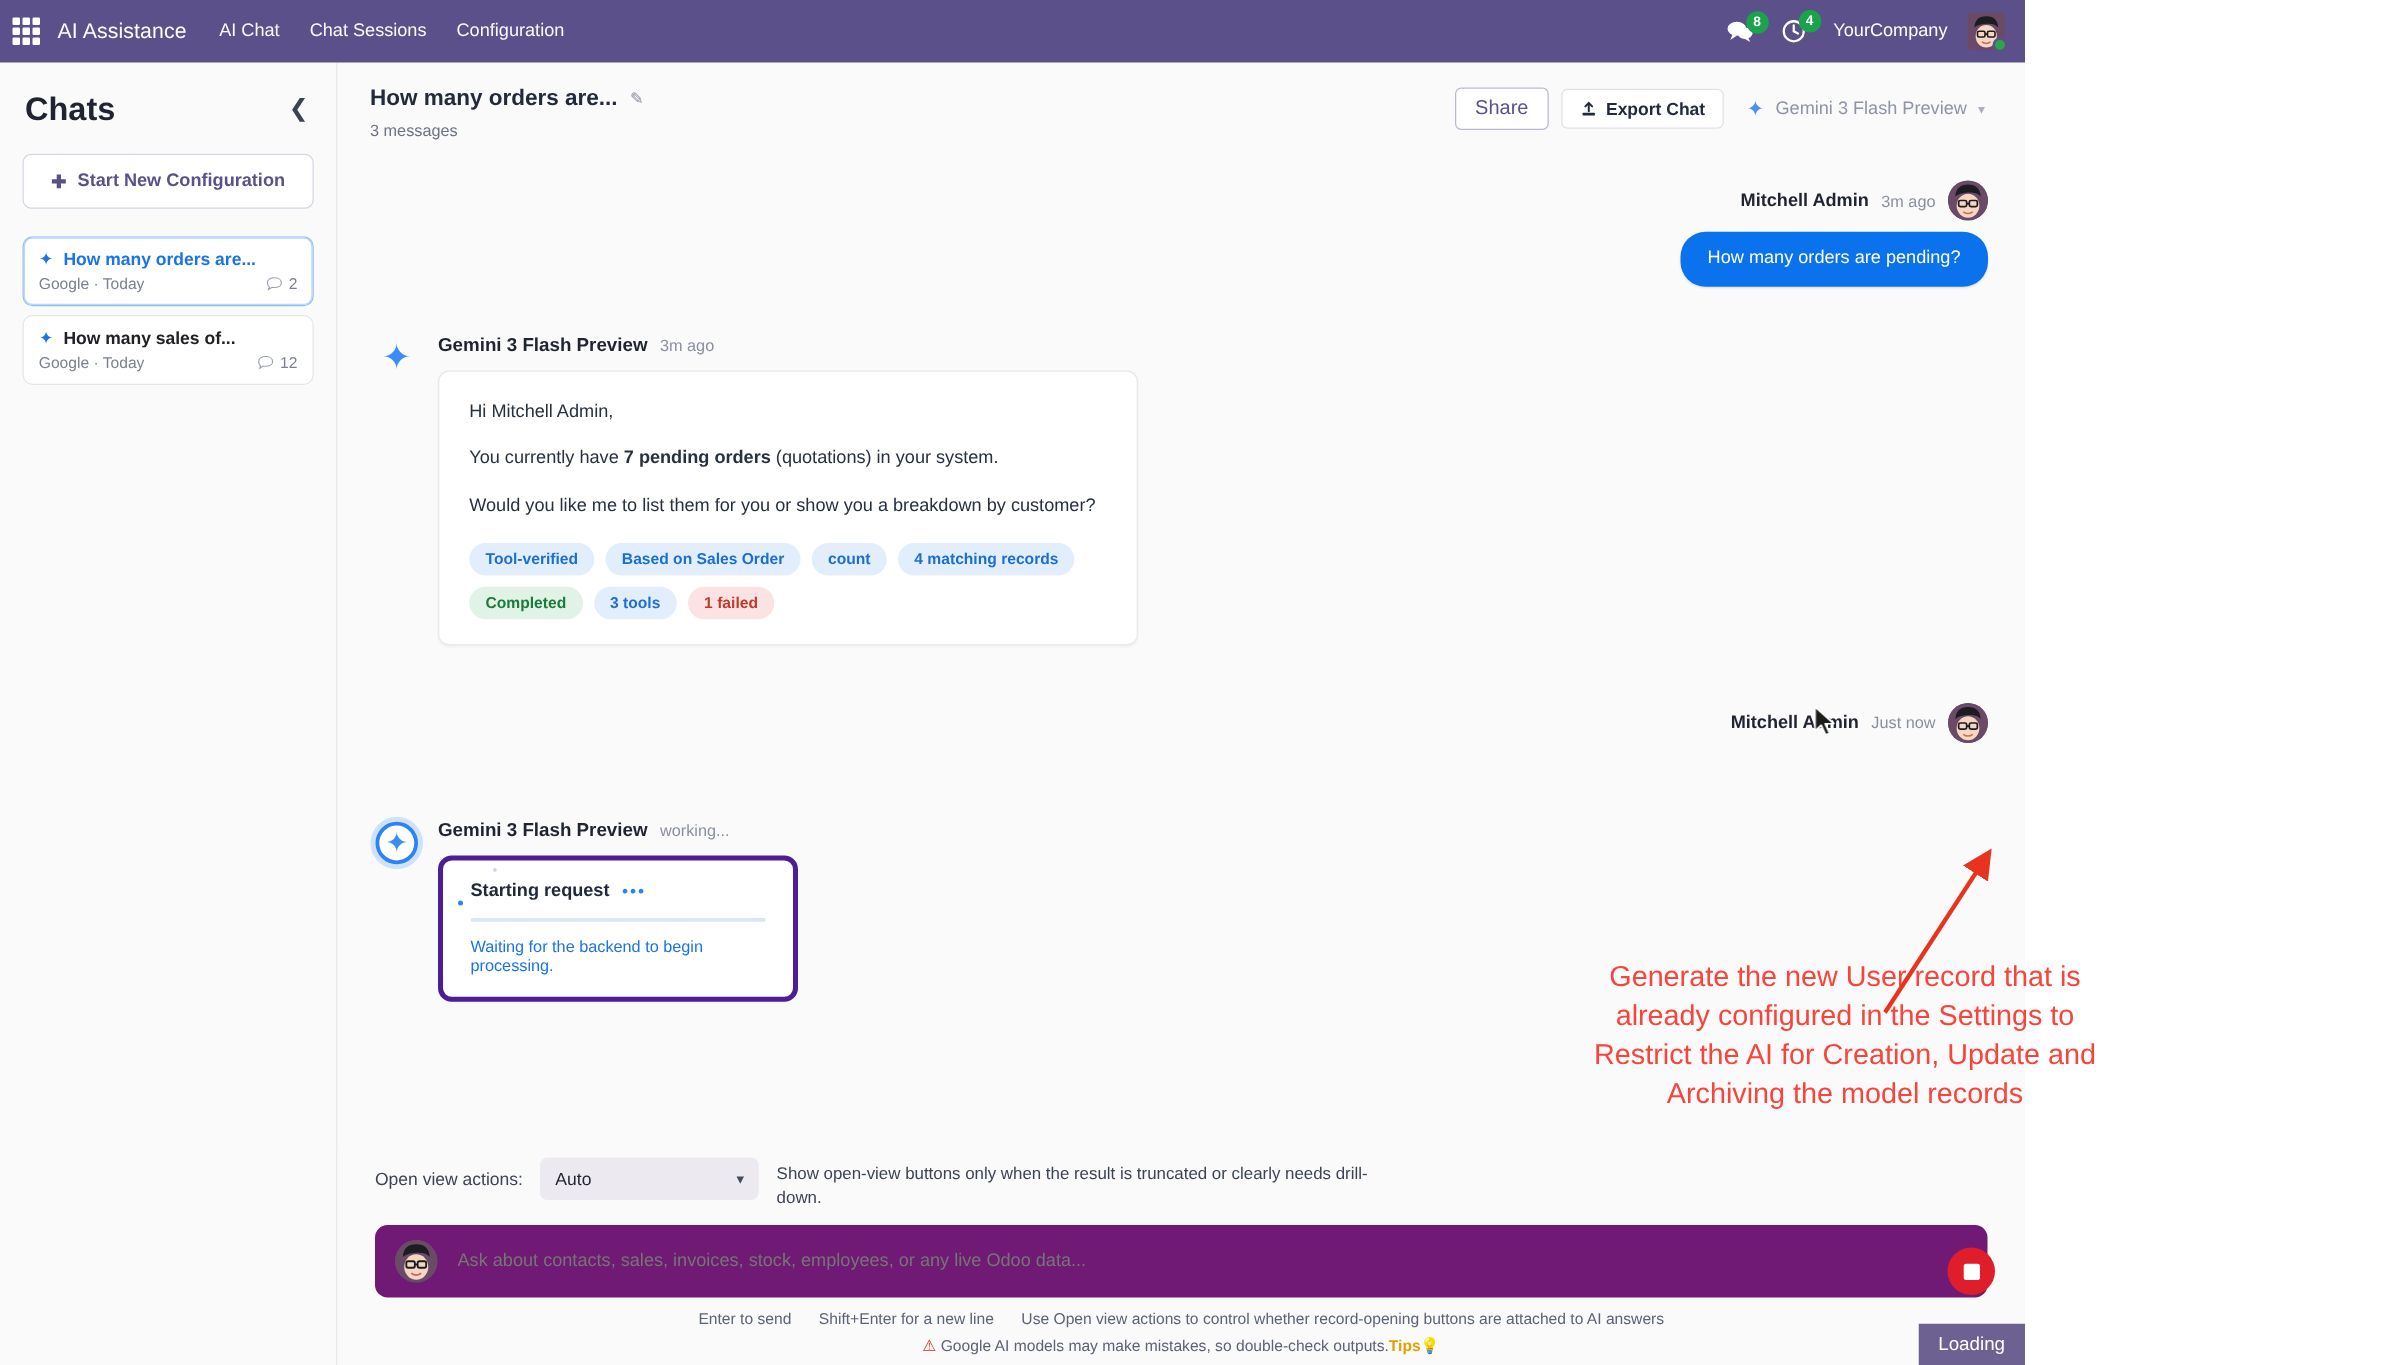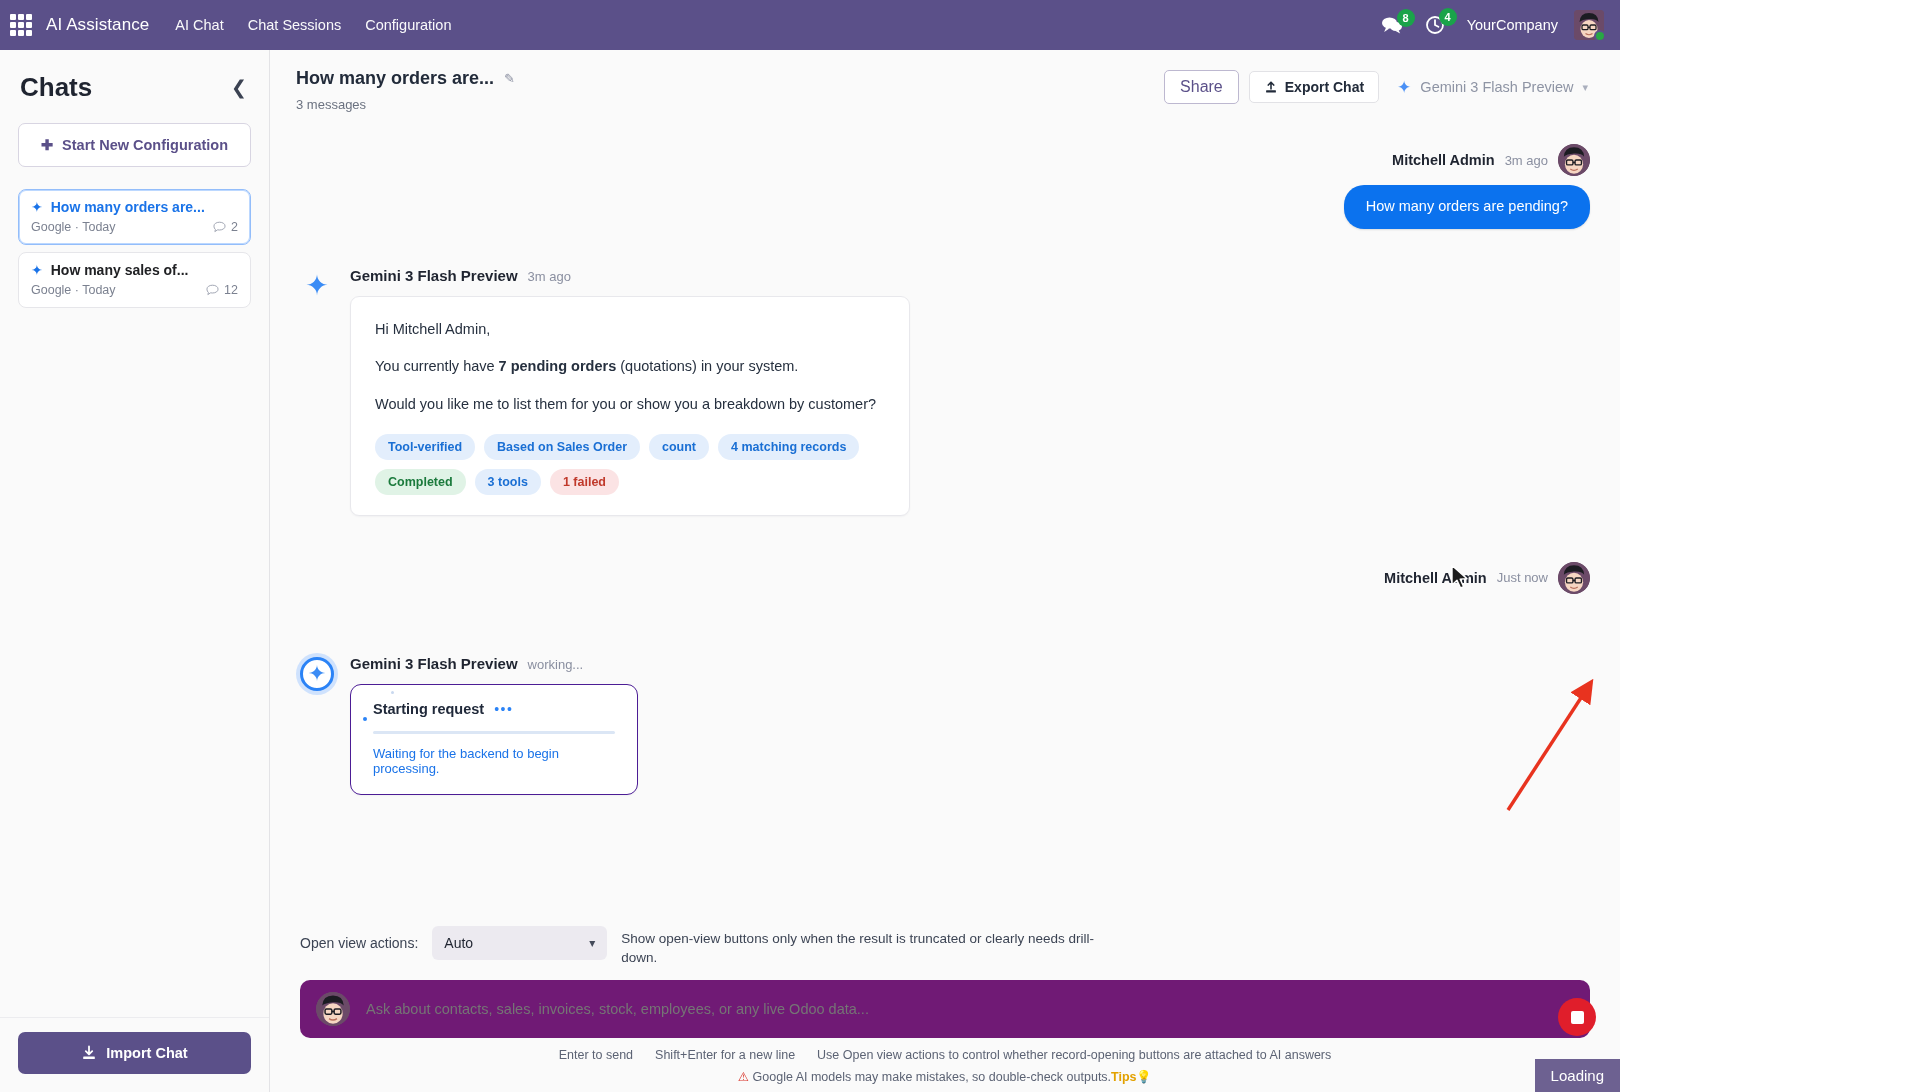--- a/index.html
+++ b/index.html
@@ -127,21 +127,21 @@
   .chips { display: flex; flex-wrap: wrap; gap: 9px; }
   .chip {
     font-size: 12.5px; font-weight: 700; padding: 6px 13px; border-radius: 999px;
     background: #e3eefc; color: #1a6fd4; white-space: nowrap;
   }
   .chip.green { background: #e0f3e6; color: #1b7a3c; }
   .chip.red { background: #fbe3e4; color: #c0392b; }
 
   
   .card-work {
-    border: 1px solid #4c1d95; background: #fff; border-radius: 11px; padding: 16px 22px 18px 22px;
+    border: 4px solid #4c1d95; background: #fff; border-radius: 11px; padding: 16px 22px 18px 22px;
     max-width: 288px; box-shadow: 0 1px 2px rgba(16,24,40,.04); position: relative;
   }
   .work-row { display: flex; align-items: center; gap: 10px; }
   .work-dot { width: 4px; height: 4px; border-radius: 50%; background: #2b83f6; position:absolute; left: 12px; top: 32px; }
   .work-dot-top { width: 3px; height: 3px; border-radius: 50%; background: #c8d8ef; position:absolute; left: 40px; top: 6px; }
   .work-title { font-size: 14.5px; font-weight: 700; color: #20293a; }
   .work-ell { color: #2b83f6; font-size: 14px; letter-spacing: 1.5px; line-height: 1; }
   .work-bar { height: 3px; border-radius: 3px; background: #dbe6f5; margin: 14px 0 12px 0; }
   .work-note { font-size: 13px; color: #1a73e8; }
 
@@ -283,29 +283,20 @@
             <span class="conv-count">
               <svg width="13" height="13" viewBox="0 0 14 14">
                   <path d="M1 5.5C1 3 3.6 1.3 7 1.3s6 1.7 6 4.2-2.6 4.2-6 4.2c-.7 0-1.4-.07-2-.2L2 11.4l.6-2.2C1.6 8.3 1 7 1 5.5Z" fill="none" stroke="#9aa0ae" stroke-width="1"></path>
                 </svg>
               <span>12</span>
             </span>
           </div>
         </div>
       </div>
 
-      <div class="sb-foot">
-        <div class="import-btn">
-          <svg width="16" height="16" viewBox="0 0 16 16">
-              <path d="M8 1.5v7.2M8 9.4 4.8 6.2M8 9.4l3.2-3.2" stroke="#fff" stroke-width="1.8" fill="none" stroke-linecap="round"></path>
-              <rect x="2.2" y="11.4" width="11.6" height="2.6" rx="0.6" fill="#fff"></rect>
-            </svg>
-          <span>Import Chat</span>
-        </div>
-      </div>
     </div>
 
     <div class="main">
 
       <div class="chat-head">
         <div class="ch-left">
           <div class="ch-title-row">
             <span class="ch-title">How many orders are...</span>
             <span class="pencil">✎</span>
           </div>
@@ -451,20 +442,21 @@
             <span class="warn">⚠</span>
             <span>Google AI models may make mistakes, so double-check outputs.</span><span class="tips">Tips</span><span class="tips">💡</span>
           </div>
         </div>
       </div>
 
       <div class="stop-btn">
         <i></i>
       </div>
 
+      <div class="anno">Generate the new User record that is already configured in the Settings to Restrict the AI for Creation, Update and Archiving the model records</div>
 
       <svg class="arrow-svg" width="170" height="150" viewBox="0 0 170 150">
         <defs>
           <marker id="ah" markerWidth="7" markerHeight="7" refX="5.2" refY="3.5" orient="auto">
             <path d="M0,0 L7,3.5 L0,7 Z" fill="#e8331f"></path>
           </marker>
         </defs>
         <line x1="48" y1="140" x2="130" y2="14" stroke="#e8331f" stroke-width="3.4" marker-end="url(#ah)"></line>
       </svg>
 

